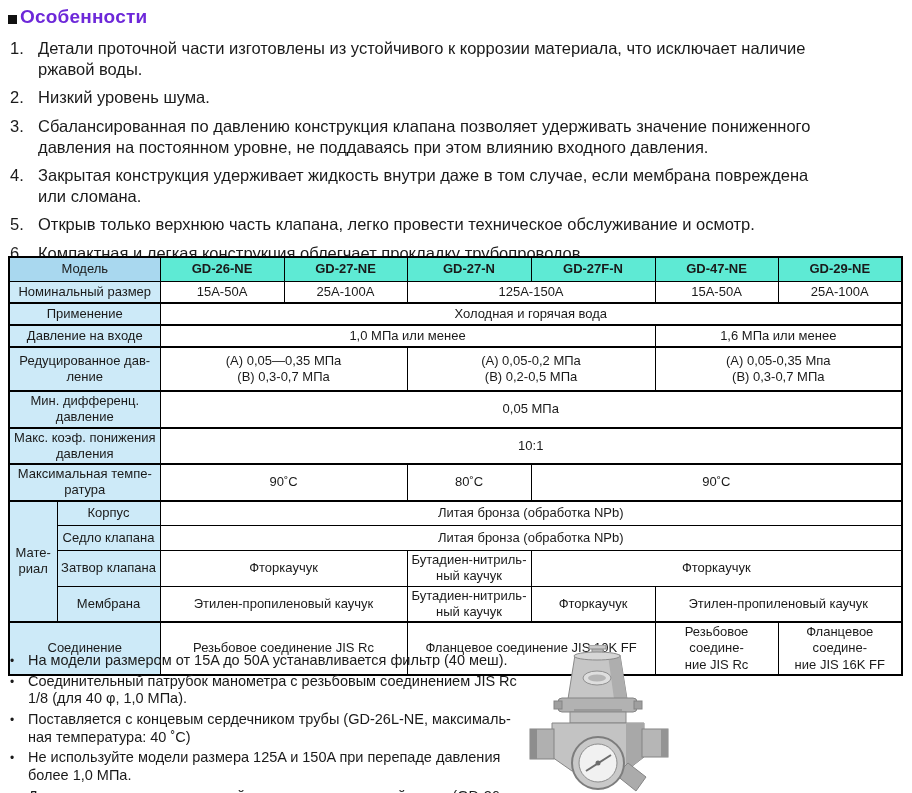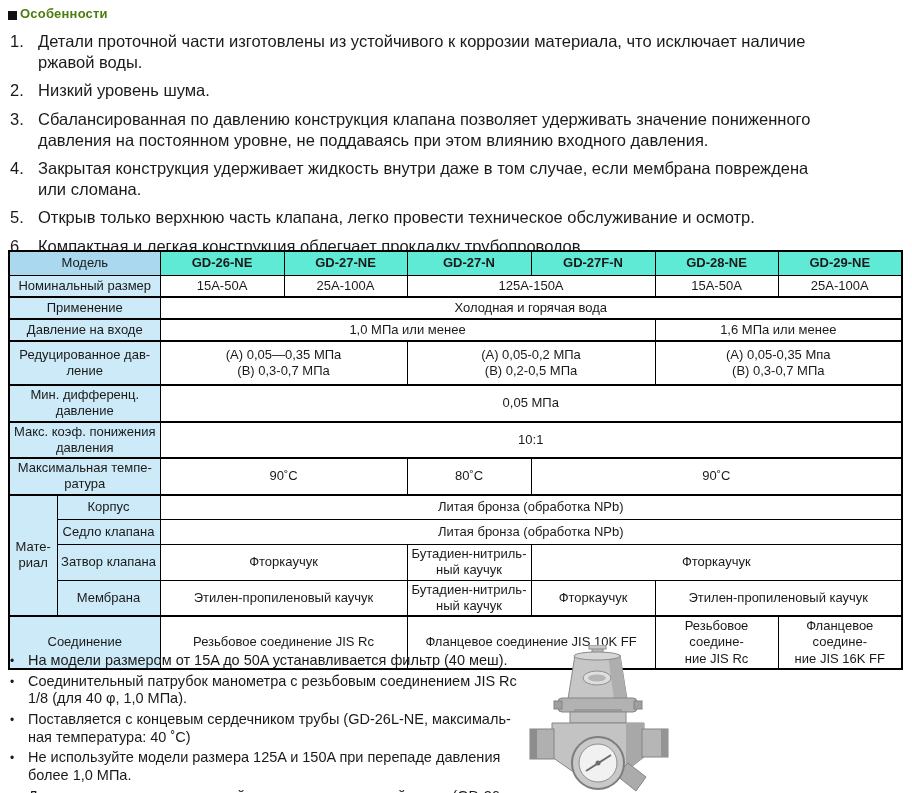--- a/index.html
+++ b/index.html
@@ -3,33 +3,33 @@
 <meta charset="utf-8">
 <style>
   * { margin:0; padding:0; box-sizing:border-box; }
   html,body { background:#ffffff; }
   body { font-family:"Liberation Sans", sans-serif; color:#1a1a1a; }
   .page { position:relative; width:912px; height:793px; background:#fff; overflow:hidden; }
 
   .pre { white-space:pre-line; }
 
   
-  .hdg { display:flex; align-items:center; font-size:13px; font-weight:bold; color:#4d7c0f; letter-spacing:0.2px; }
+  .hdg { display:flex; align-items:center; font-size:19px; font-weight:bold; color:#6d28d9; letter-spacing:0.2px; }
   .sq { display:inline-block; width:9px; height:9px; background:#111; margin-right:3px; margin-top:4px; flex:0 0 auto; }
 
   
   .features { position:absolute; left:8px; top:6px; width:896px; }
   .feat-list { margin-top:10px; }
   .feat-item { display:flex; margin-bottom:8px; font-size:16.5px; line-height:1.25; }
   .feat-num { flex:0 0 30px; padding-left:2px; }
   .feat-text { flex:1 1 auto; }
 
   
   .specs { position:absolute; left:8px; top:245px; width:896px; }
-  table.spec { border-collapse:collapse; table-layout:fixed; width:893px; margin-top:5px; }
+  table.spec { border-collapse:collapse; table-layout:fixed; width:893px; margin-top:11px; }
   table.spec td { border:1px solid #000; font-size:13px; text-align:center; vertical-align:middle; padding:1px 3px; line-height:1.25; }
   table.spec { border:2px solid #000; }
   td.lab  { background:#cdeaf8; }
   td.hlab { background:#a9d8ef; }
   td.model{ background:#5eead4; font-weight:bold; }
   td.val  { background:#ffffff; }
   tr.tk td { border-top-width:2px; }
   tr.h24 { height:24px; } tr.h22 { height:22px; } tr.h36 { height:44px; }
   tr.h35 { height:35px;padding-left:20px; } tr.h33 { height:33px; } tr.h25 { height:25px; }
   tr.h32 { height:32px; }
@@ -97,21 +97,21 @@
           <col style="width:124px">
       </colgroup>
 
       <tbody>
           <tr class="h24">
         <td colspan="2" class="hlab">Модель</td>
         <td class="model">GD-26-NE</td>
         <td class="model">GD-27-NE</td>
         <td class="model">GD-27-N</td>
         <td class="model">GD-27F-N</td>
-        <td class="model">GD-28-NE</td>
+        <td class="model">GD-47-NE</td>
         <td class="model">GD-29-NE</td>
       </tr>
 
       <tr class="h22">
         <td colspan="2" class="lab">Номинальный размер</td>
         <td class="val">15A-50A</td>
         <td class="val">25A-100A</td>
         <td class="val" colspan="2">125A-150A</td>
         <td class="val">15A-50A</td>
         <td class="val">25A-100A</td>

